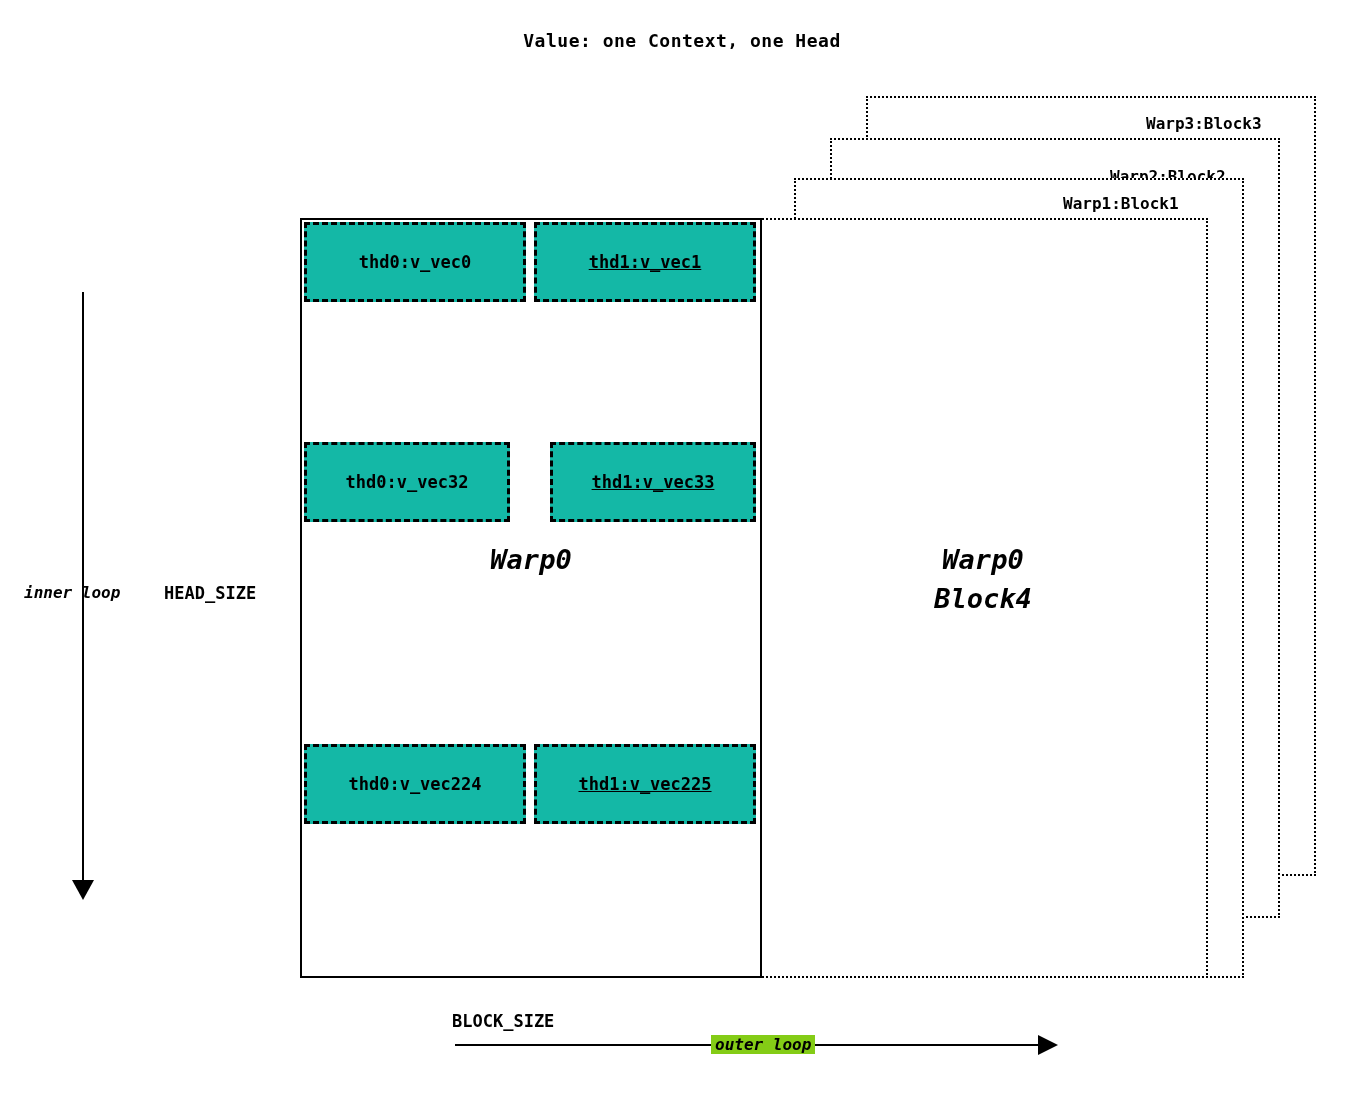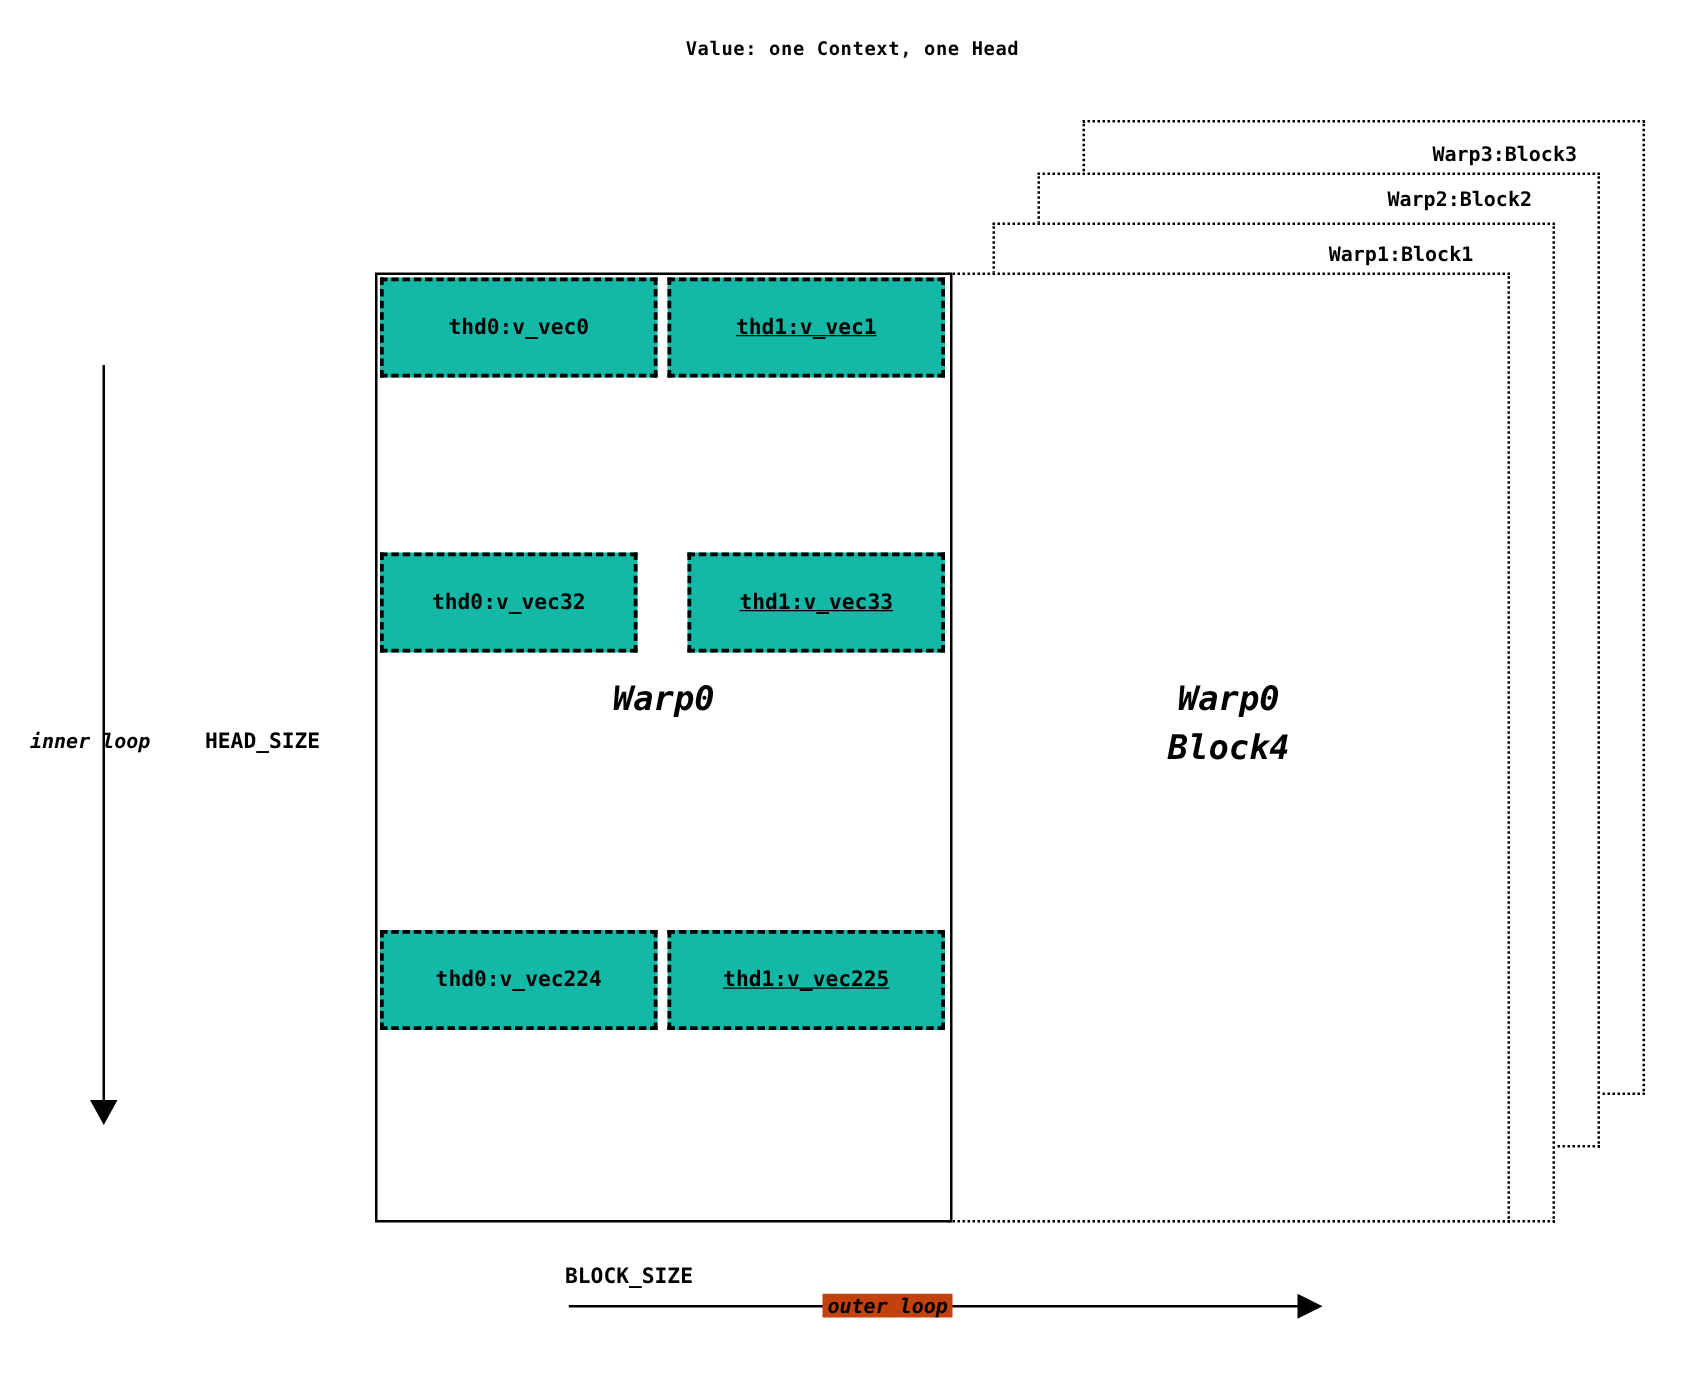--- a/index.html
+++ b/index.html
@@ -17,21 +17,21 @@
     height: 1098px;
     overflow: hidden;
     background: #ffffff;
   }
   .title {
     position: absolute;
     left: 0;
     top: 30px;
     width: 1364px;
     text-align: center;
-    font-size: 15px;
+    font-size: 18px;
     font-weight: bold;
     letter-spacing: 0.5px;
   }
 
   
   .ghost {
     position: absolute;
     border: 2px dotted #000;
     background: #ffffff;
   }
@@ -170,42 +170,42 @@
     left: 1038px;
     top: 1035px;
     width: 0;
     height: 0;
     border-top: 10px solid transparent;
     border-bottom: 10px solid transparent;
     border-left: 20px solid #000;
   }
   .outer-loop-label {
     position: absolute;
-    left: 658px;
+    left: 711px;
     top: 1035px;
     font-size: 16px;
     font-weight: bold;
     font-style: italic;
-    background: #c2410c;
+    background: #84cc16;
     padding: 0 4px;
     white-space: nowrap;
   }
 </style>
 </head>
 <body>
 
 <div id="canvas">
 
   <div class="title">Value: one Context, one Head</div>
 
   <div class="ghost" style="left:866px; top:96px; width:446px; height:776px;"></div>
   <div class="ghost-label" style="left:1146px; top:114px;">Warp3:Block3</div>
 
   <div class="ghost" style="left:830px; top:138px; width:446px; height:776px;"></div>
-  <div class="ghost-label" style="left:1110px; top:150px;">Warp2:Block2</div>
+  <div class="ghost-label" style="left:1110px; top:167px;">Warp2:Block2</div>
 
   <div class="ghost" style="left:794px; top:178px; width:446px; height:796px;"></div>
   <div class="ghost-label" style="left:1063px; top:194px;">Warp1:Block1</div>
 
   <div class="block4">
     <div class="warp-label">
       <div>Warp0</div>
       <div>Block4</div>
     </div>
   </div>

